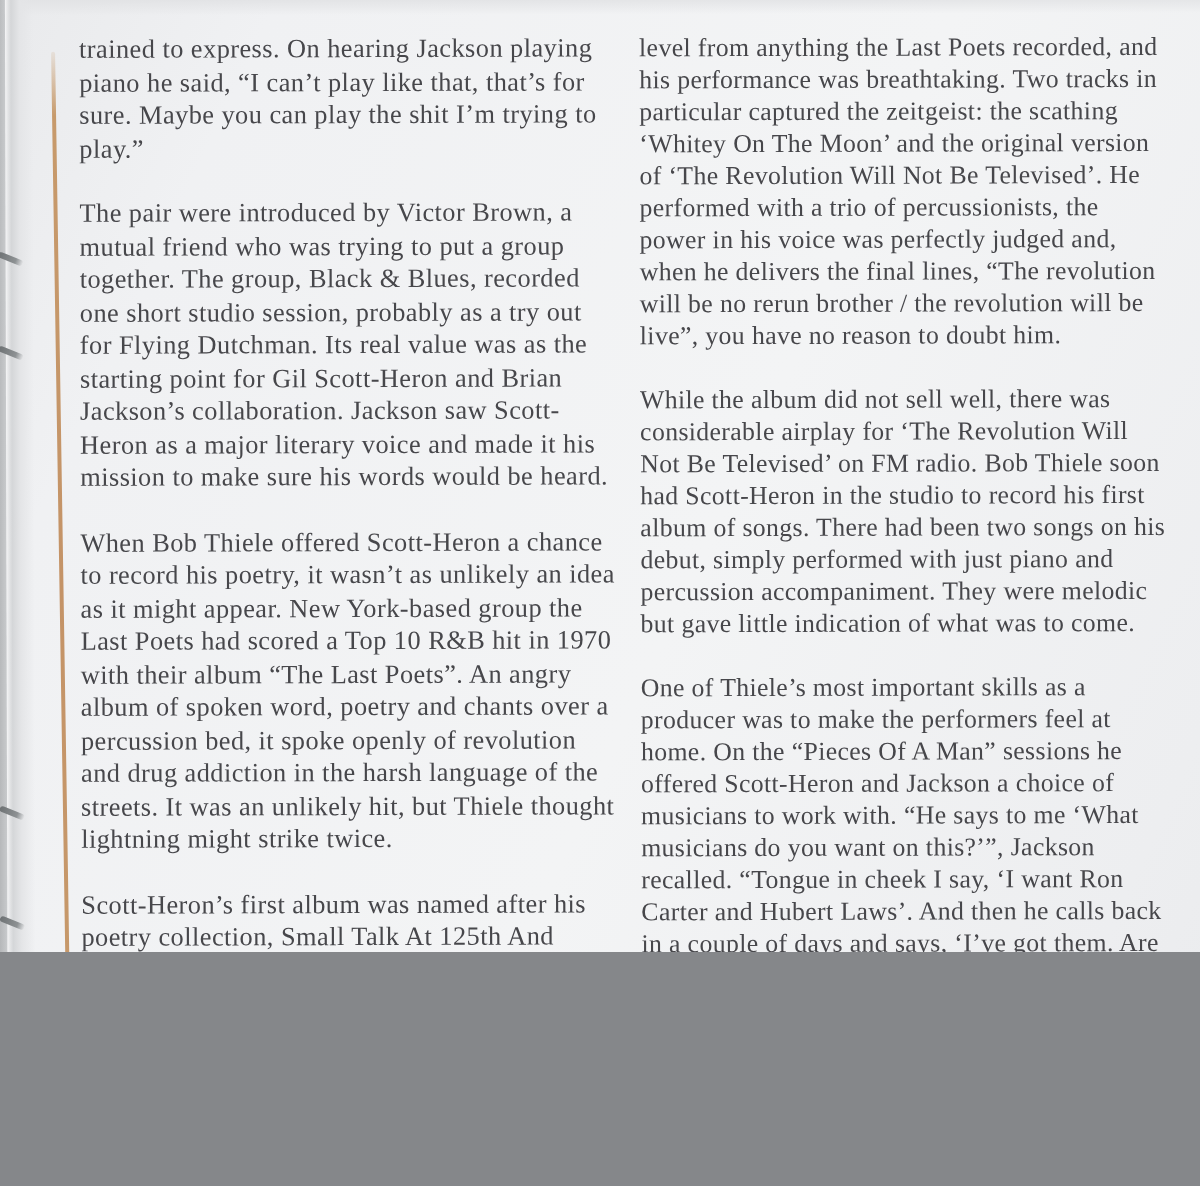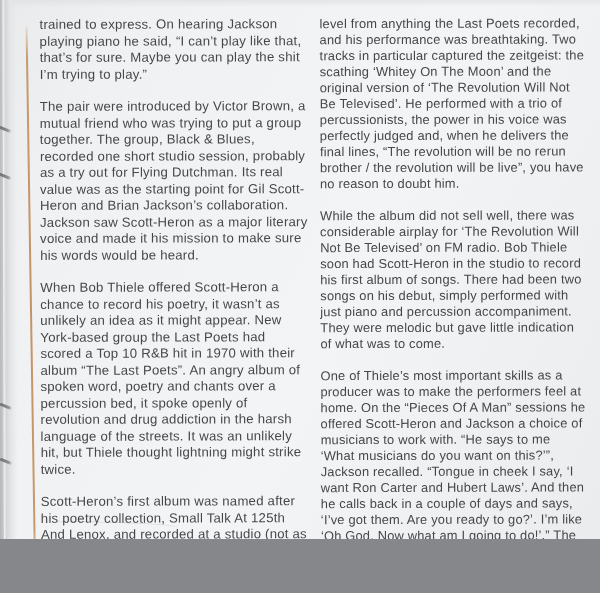--- a/index.html
+++ b/index.html
@@ -2,22 +2,23 @@
 <html><head>
 <meta charset="utf-8">
 <style>
   html,body{margin:0;padding:0;}
   body{
     width:600px;height:593px;overflow:hidden;
     font-family:"Liberation Sans",sans-serif;
     background:#85878a;
   }
   .scan{
-    position:relative;width:600px;height:539px;overflow:hidden;
+    position:relative;width:600px;height:476px;overflow:hidden;
     background:#404040;
+    font-family:Liberation Serif, serif;
   }
   
   .below-strip{
     position:absolute;left:0;right:0;bottom:0;height:12px;
     background:linear-gradient(180deg,#bfc1c3 0%,#9a9c9e 55%,#8b8d8f 100%);
   }
   
   .page{
     position:absolute;left:0;top:0;width:604px;height:586px;
     background:linear-gradient(115deg,#e9eaec 0%,#f0f1f3 16%,#f3f4f5 55%,#edeef0 88%,#eaebed 100%);

